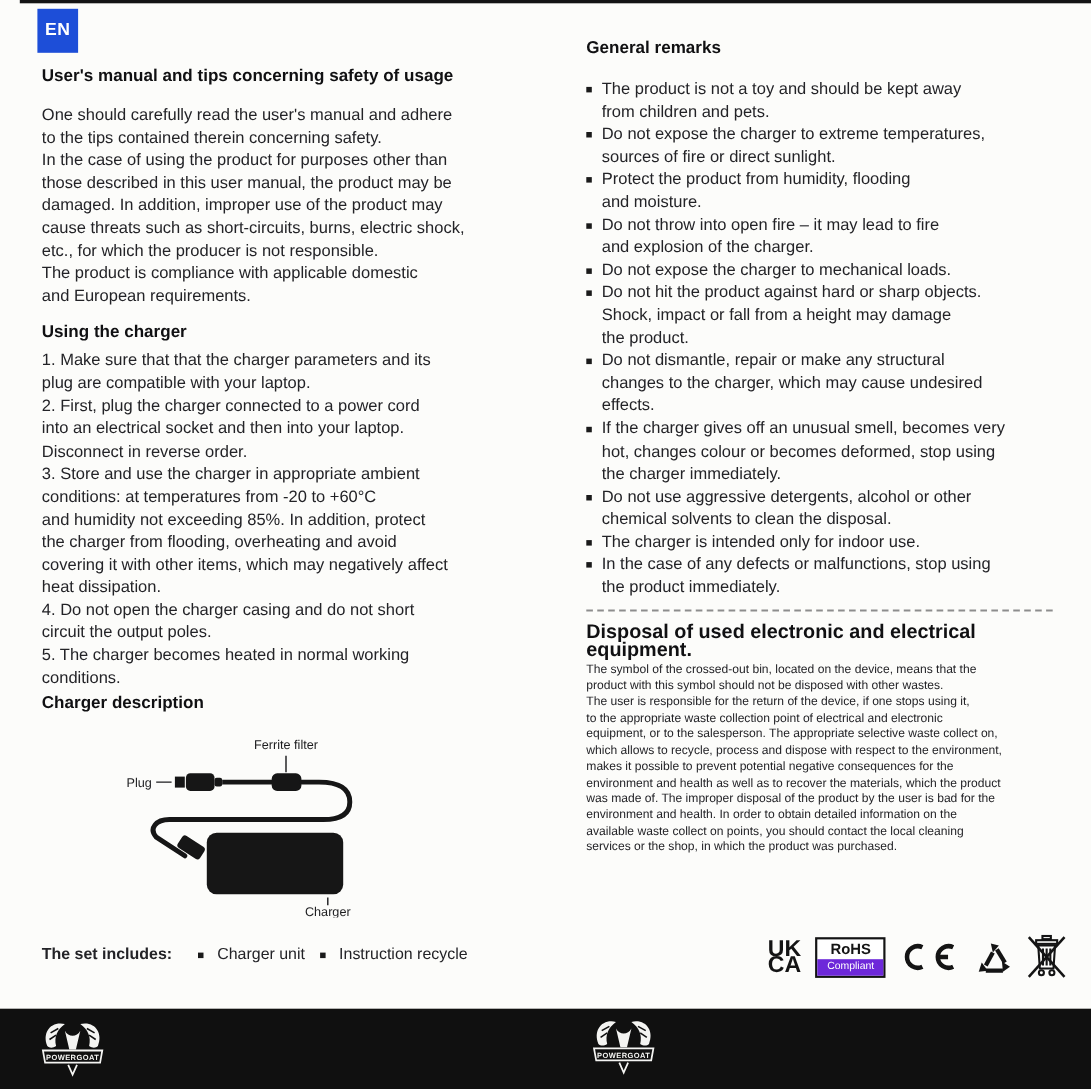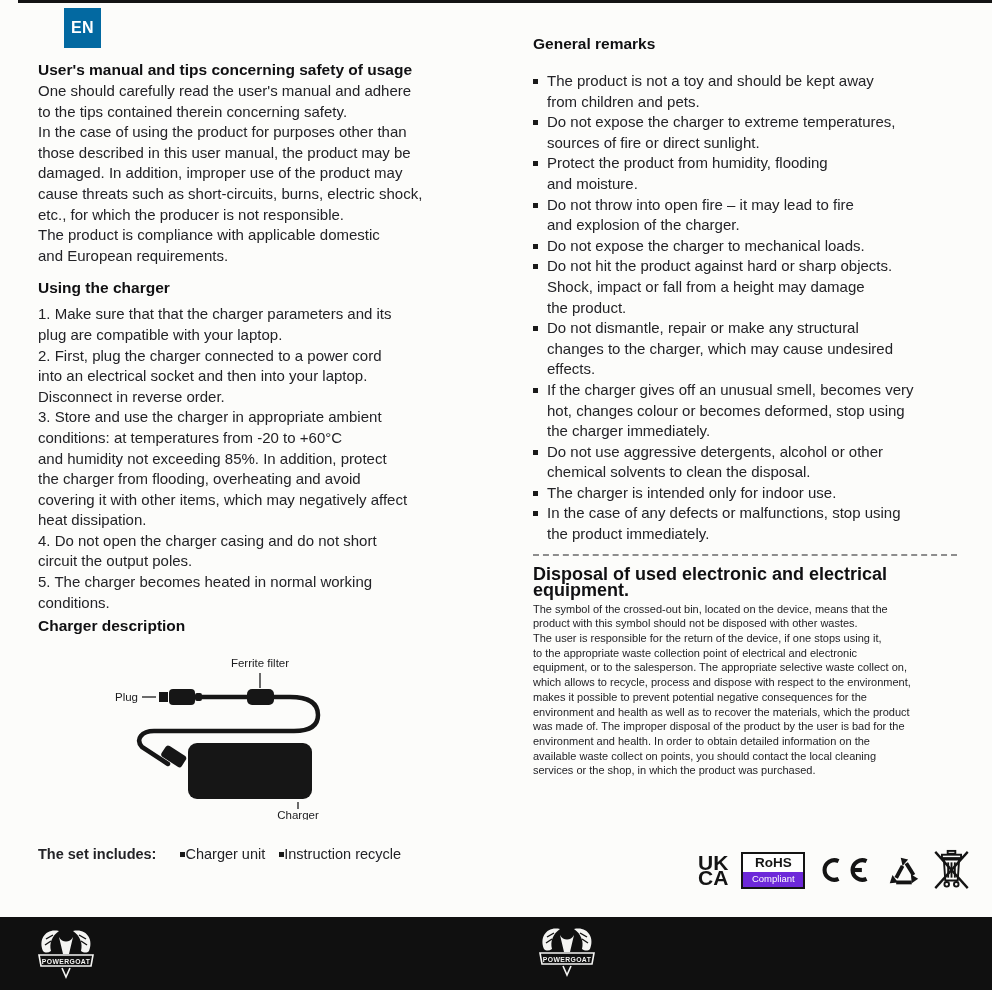--- a/index.html
+++ b/index.html
@@ -3,38 +3,37 @@
 <meta charset="utf-8">
 <style>
   html,body{margin:0;padding:0;}
   body{
     width:992px;height:990px;position:relative;overflow:hidden;
     background:#fcfcfa;color:#232327;
     font-family:"Liberation Sans",sans-serif;
   }
   .top-edge{position:absolute;left:18px;top:0;right:0;height:3px;background:#141414;}
   .en-badge{
-    position:absolute;left:34px;top:8px;width:37px;height:40px;background:#0369a1;
+    position:absolute;left:34px;top:8px;width:37px;height:40px;background:#1d4ed8;
     color:#fff;font-weight:bold;font-size:16px;display:flex;align-items:center;justify-content:center;
     letter-spacing:.5px;
-    margin-left:30px;
   }
   .col-left{position:absolute;left:38px;top:60px;width:470px;}
   .col-right{position:absolute;left:533px;top:34px;width:452px;}
   .sec-title{font-size:15.5px;font-weight:bold;color:#101012;line-height:20px;margin:0;}
   .body-text{font-size:15px;line-height:20.6px;white-space:pre-line;margin:0;color:#232327;}
-  .safety-body{margin-top:1px;}
+  .safety-body{margin-top:15px;}
   .using-title{margin-top:12px;}
   .using-body{margin-top:6px;}
   .desc-title{margin-top:3px;}
   .diagram{margin-top:2px;display:block;}
   .set-includes{margin-top:26px;display:flex;align-items:center;font-size:14.5px;}
   .set-includes .label{font-weight:bold;margin-right:24px;}
   .inc-list{display:flex;align-items:center;gap:14px;}
-  .inc-item{display:flex;align-items:center;gap:0;}
+  .inc-item{display:flex;align-items:center;gap:12px;}
   .sq{width:5px;height:5px;background:#1a1a1a;flex:none;}
   .remarks-list{margin-top:17px;}
   .bullet-item{display:flex;}
   .bullet-item .sq{margin:8px 9px 0 0;}
   .bullet-text{font-size:15px;line-height:20.6px;white-space:pre-line;}
   .sep{border:none;border-top:2px dashed #8d8d8d;margin:9px 0 0 0;width:424px;}
   .disposal-title{margin-top:10px;font-size:18px;font-weight:bold;color:#101012;line-height:16px;}
   .disposal-body{margin-top:4px;font-size:11px;line-height:14.7px;white-space:pre-line;width:444px;}
   .certs{position:absolute;left:698px;top:846px;height:48px;display:flex;align-items:center;gap:13px;}
   .ukca{font-weight:bold;font-size:21px;line-height:15.5px;color:#141414;text-align:left;}

